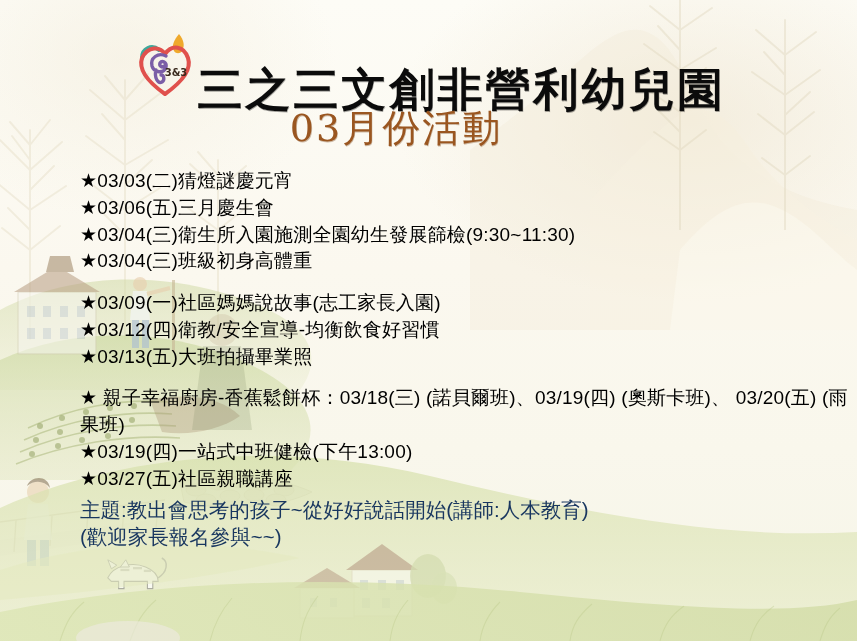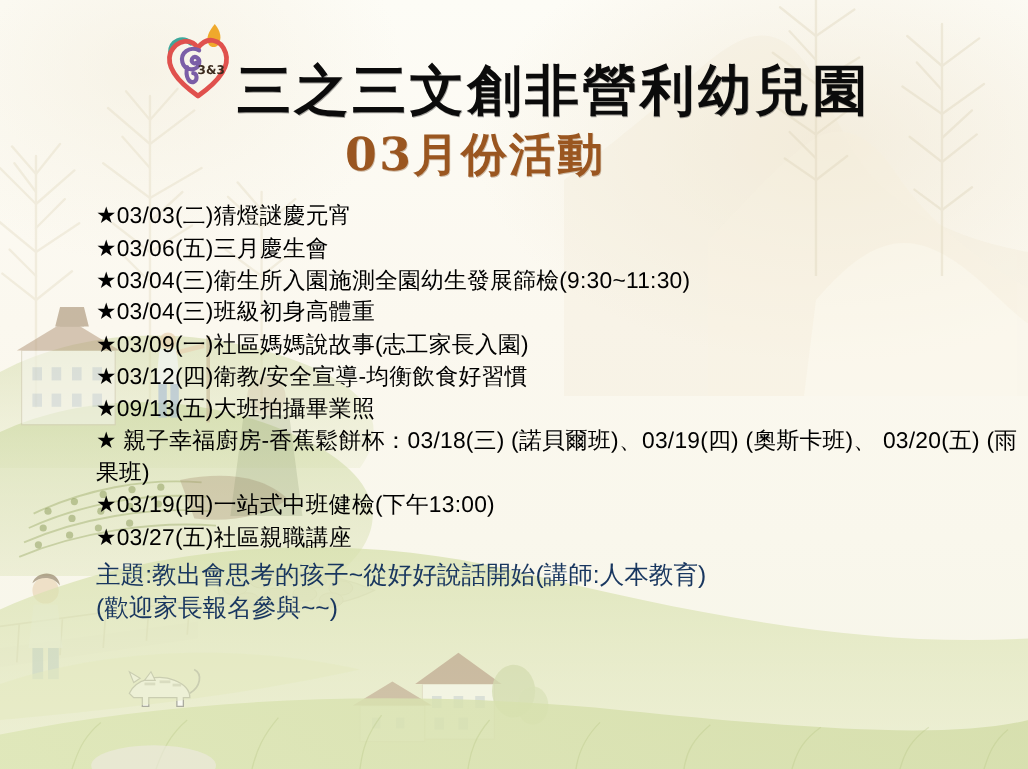--- a/index.html
+++ b/index.html
@@ -44,21 +44,21 @@
   .bg-trees-right { left: 620px; top: 0px; width: 240px; height: 230px; opacity: 0.40; }
 
   
   .bg-hills {
     left: 0; top: 240px; width: 857px; height: 401px;
   }
 
   
   .header {
     position: absolute;
-    left: 0; top: 14px;
+    left: 0; top: 28px;
     width: 857px;
     height: 78px;
     display: flex;
     align-items: center;
     justify-content: center;
   }
   .logo-wrap {
     position: relative;
     width: 66px;
     height: 70px;
@@ -76,21 +76,21 @@
     margin-top: 44px;
   }
 
   .subtitle {
     position: absolute;
     left: 0; top: 108px;
     width: 792px;
     text-align: center;
     font-family: "DejaVu Serif", "Liberation Serif", serif;
     font-size: 38px;
-    font-weight: 700;
+    font-weight: 400;
     color: #9a5620;
     letter-spacing: 2px;
     line-height: 1.1;
     text-shadow: 0.6px 0.6px 0 rgba(120,70,25,0.35);
   }
 
   
   .list {
     position: absolute;
     left: 80px;
@@ -100,21 +100,21 @@
   .item {
     color: #000000;
     font-size: 19px;
     line-height: 1.41;
     letter-spacing: 0.2px;
     font-weight: 400;
     text-indent: 0;
     white-space: nowrap;
   }
   .item.wrap { white-space: normal; }
-  .item.gap-before { }
+  .item.gap-before { margin-top: 15px; }
   .sub-note {
     color: #18365f;
     font-size: 20.5px;
     line-height: 1.33;
     white-space: nowrap;
     font-weight: 500;
   }
   .sub-note.first { margin-top: 3px; }
 </style>
 </head>
@@ -349,21 +349,21 @@
 
   <div class="list">
 
     <div class="item">★03/03(二)猜燈謎慶元宵</div>
     <div class="item">★03/06(五)三月慶生會</div>
     <div class="item">★03/04(三)衛生所入園施測全園幼生發展篩檢(9:30~11:30)</div>
     <div class="item">★03/04(三)班級初身高體重</div>
 
     <div class="item gap-before">★03/09(一)社區媽媽說故事(志工家長入園)</div>
     <div class="item">★03/12(四)衛教/安全宣導-均衡飲食好習慣</div>
-    <div class="item">★09/13(五)大班拍攝畢業照</div>
+    <div class="item">★03/13(五)大班拍攝畢業照</div>
 
     <div class="item wrap gap-before">★ 親子幸福廚房-香蕉鬆餅杯：03/18(三) (諾貝爾班)、03/19(四) (奧斯卡班)、 03/20(五) (雨果班)</div>
     <div class="item">★03/19(四)一站式中班健檢(下午13:00)</div>
     <div class="item">★03/27(五)社區親職講座</div>
 
     <div class="sub-note first">主題:教出會思考的孩子~從好好說話開始(講師:人本教育)</div>
     <div class="sub-note">(歡迎家長報名參與~~)</div>
   </div>
 
 </div>

